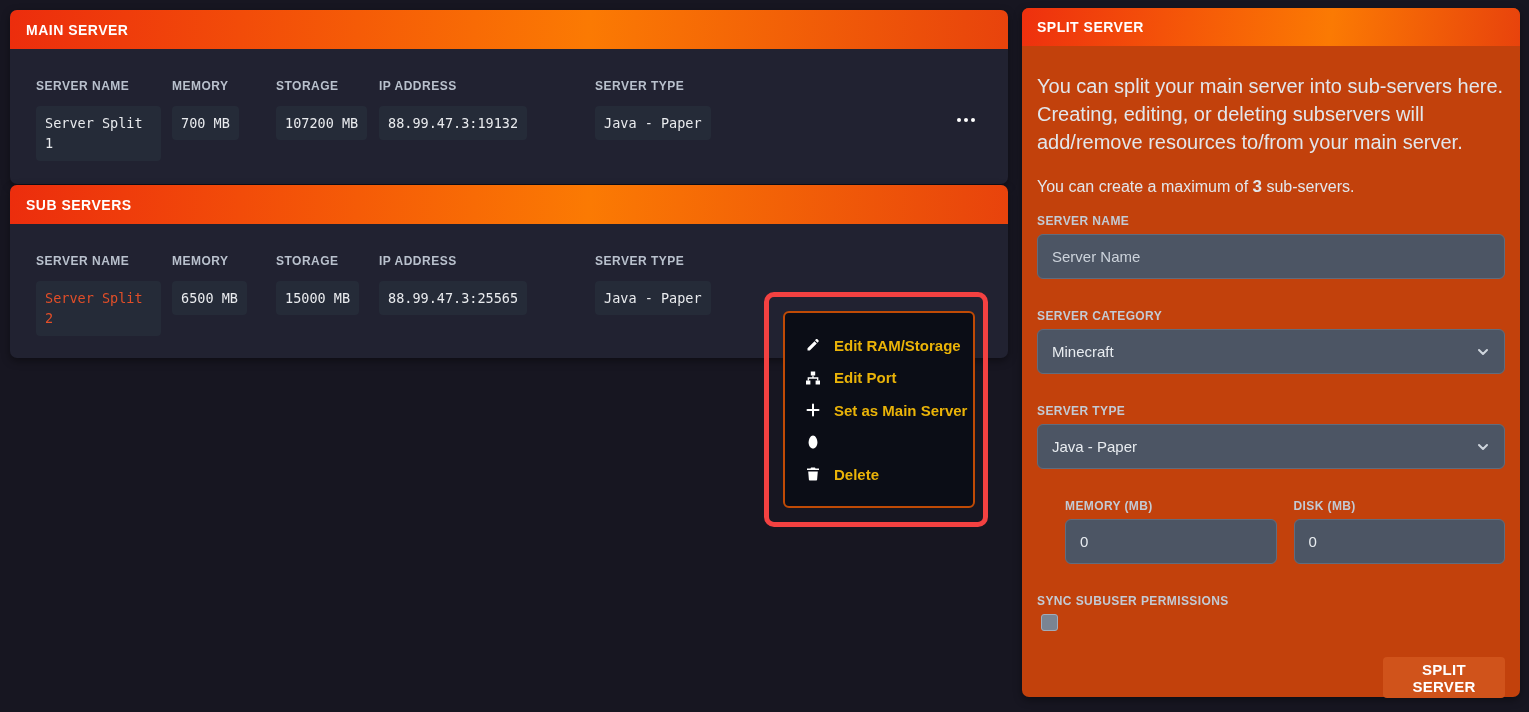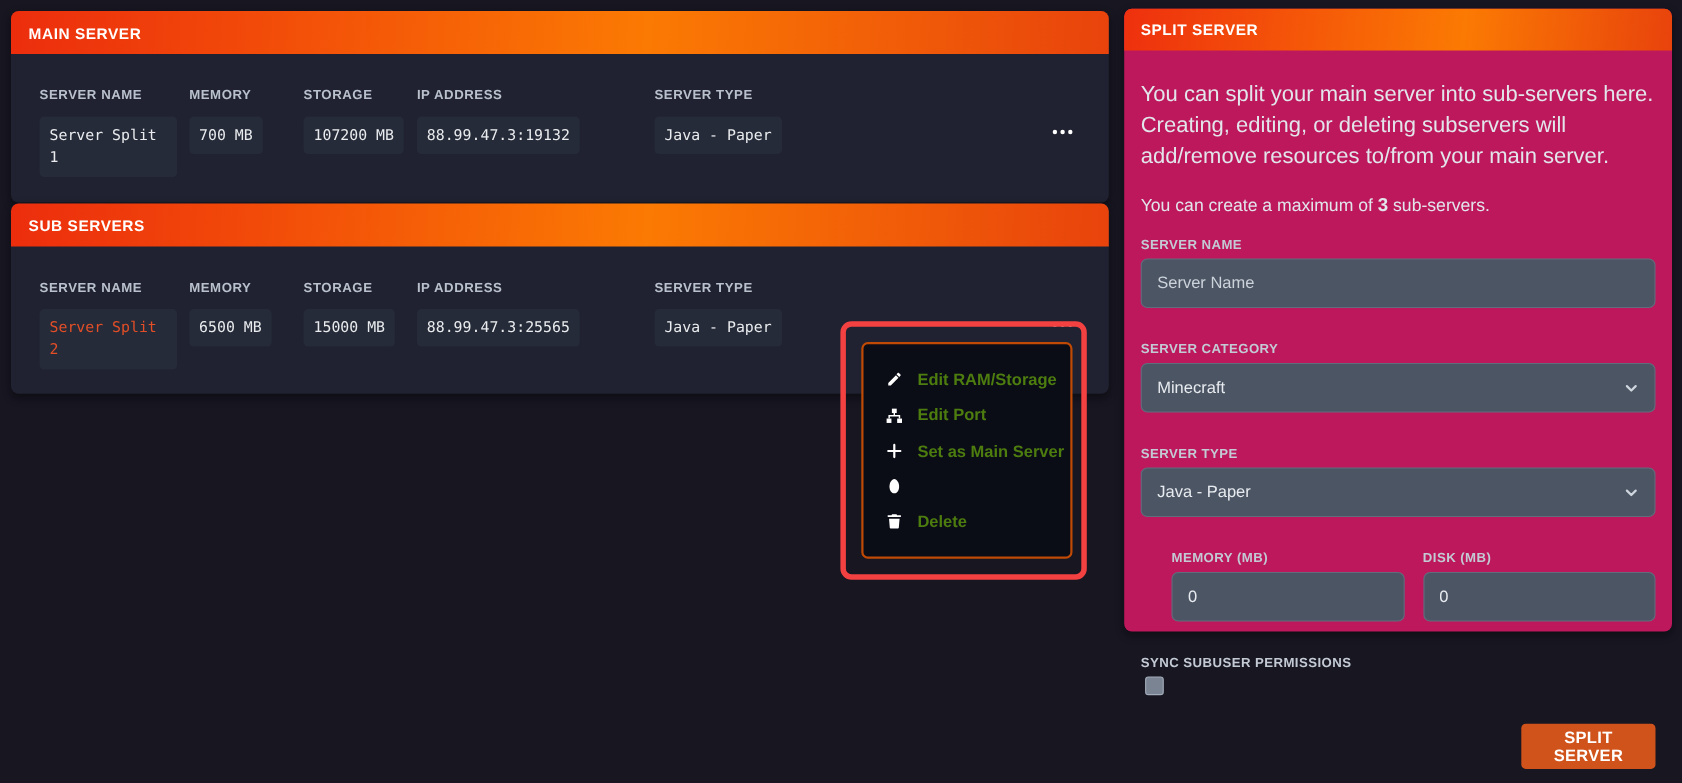--- a/index.html
+++ b/index.html
@@ -28,33 +28,33 @@
   .orange-text{color:#e24e28;}
   .menu-btn{position:absolute;right:24px;top:60px;width:36px;height:22px;display:flex;
         gap:3px;align-items:center;justify-content:center;background:none;border:none;cursor:pointer;}
   .dot{width:4px;height:4px;border-radius:50%;background:#fff;}
 
   
   #context-menu{position:absolute;left:783px;top:311px;width:192px;height:197px;
         background:#0b0d16;border:2px solid #c04a05;border-radius:6px;z-index:5;
         display:flex;flex-direction:column;justify-content:space-evenly;
         padding:8px 0 8px 20px;box-sizing:border-box;}
-  .menu-item{display:flex;align-items:center;gap:13px;color:#4d7c0f;font-size:15px;
+  .menu-item{display:flex;align-items:center;gap:13px;color:#eab308;font-size:15px;
         font-weight:bold;cursor:pointer;background:none;border:none;padding:0;text-align:left;
         font-family:"Liberation Sans",sans-serif;}
   .menu-item svg{flex:0 0 16px;}
 
   
   #annotation{position:absolute;left:764px;top:292px;width:224px;height:235px;
         border:5px solid #f34141;border-radius:10px;box-sizing:border-box;z-index:6;
         pointer-events:none;}
 
   
-  #split-panel{position:absolute;left:1022px;top:8px;width:498px;height:566px;
-        background:#be185d;border-radius:7px;box-shadow:0 3px 8px rgba(0,0,0,.4);
+  #split-panel{position:absolute;left:1022px;top:8px;width:498px;height:689px;
+        background:#c2410c;border-radius:7px;box-shadow:0 3px 8px rgba(0,0,0,.4);
         box-sizing:border-box;}
   .panel-header{height:38px;border-radius:7px 7px 0 0;display:flex;align-items:center;
         padding:0 15px;color:#fff;font-weight:bold;font-size:14px;letter-spacing:.5px;
         background:linear-gradient(96deg,#ee300e 0%,#fb7a03 62%,#e8430c 100%);}
   .panel-body{padding:0 15px;}
   .desc{margin-top:26px;font-size:20px;line-height:28px;color:#e2e6eb;}
   .max-note{margin-top:4px;font-size:16px;line-height:22px;color:#e2e6eb;}
   .max-note b{font-size:17px;}
   .field-label{margin-top:30px;height:12px;font-size:12px;font-weight:bold;color:#c3cad4;
         letter-spacing:.4px;}

